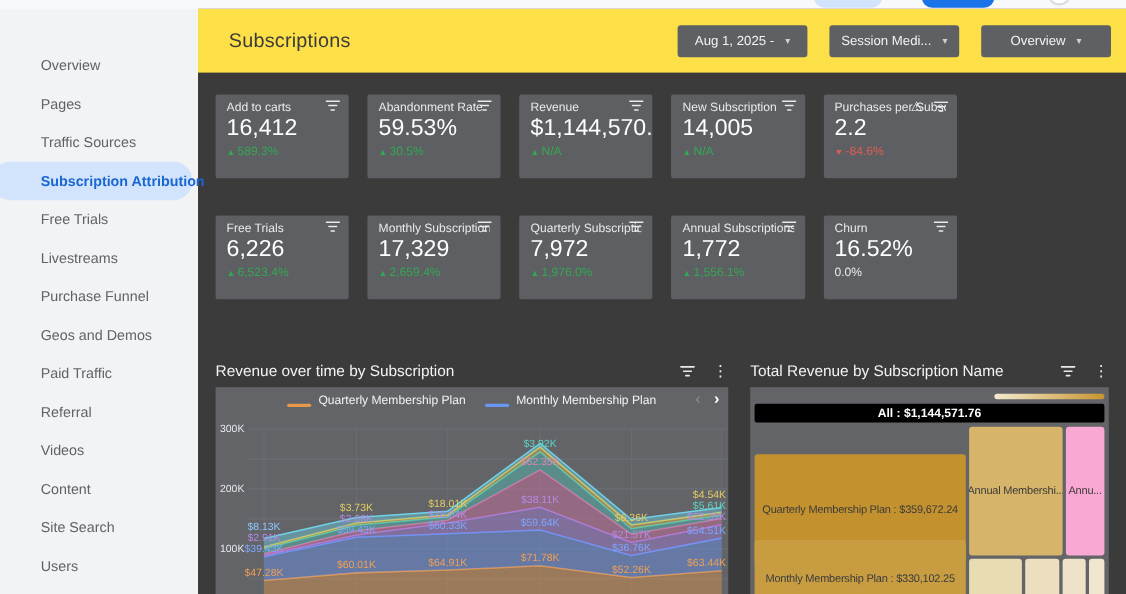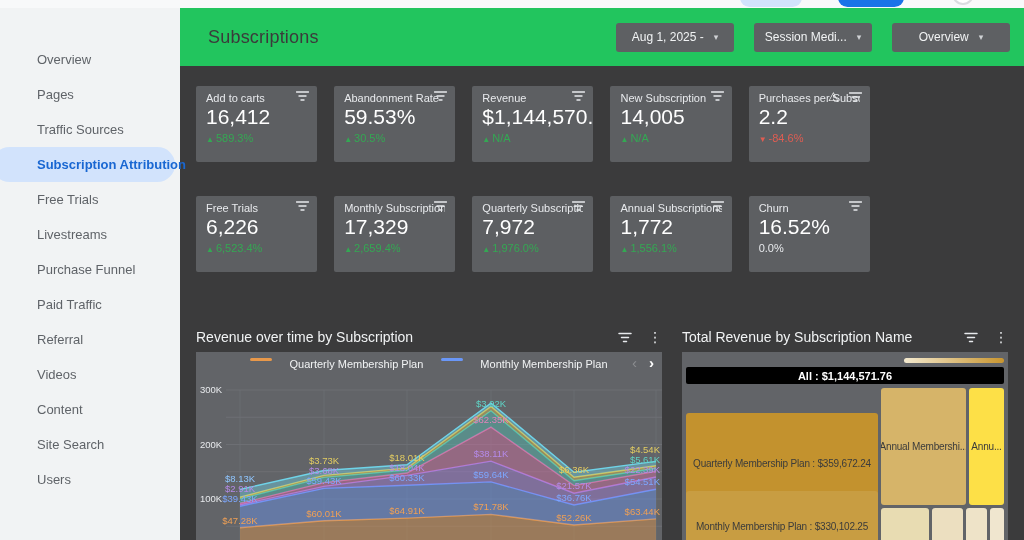--- a/index.html
+++ b/index.html
@@ -12,21 +12,21 @@
   .pill-light{left:740px;top:-12px;width:62px;height:19px;}
   .pill-primary{left:838px;top:-12px;width:66px;height:19px;}
   .avatar{position:absolute;left:952px;top:-17px;width:22px;height:22px;border-radius:50%;background:#fff;border:2px solid #dadce0;box-sizing:border-box;}
 
   
   .sidebar{position:absolute;left:0;top:0;width:180px;height:540px;background:#f1f3f4;z-index:5;padding-top:42px;box-sizing:border-box;}
   .side-item{height:35px;display:flex;align-items:center;padding-left:37px;font-size:13px;color:#5f6368;cursor:pointer;white-space:nowrap;}
   .side-item.selected{background:#d2e3fc;color:#1967d2;font-weight:bold;border-radius:18px;margin-left:-8px;margin-right:5px;padding-left:45px;}
 
   
-  .header{position:absolute;left:180px;top:8px;width:844px;height:58px;background:#22c55e;display:flex;align-items:center;z-index:4;}
+  .header{position:absolute;left:180px;top:8px;width:844px;height:58px;background:#fde047;display:flex;align-items:center;z-index:4;}
   .page-title{margin-left:28px;font-size:18px;color:#3b3b3b;letter-spacing:.2px;}
   .filters{margin-left:auto;display:flex;gap:20px;margin-right:14px;}
   .filter-btn{min-width:118px;height:29px;background:#5e6063;color:#f1f3f4;font-size:12px;display:flex;align-items:center;justify-content:center;gap:10px;border-radius:3px;border:none;cursor:pointer;padding:0 10px;box-sizing:border-box;}
   .caret{font-size:9px;color:#cfd1d4;}
 
   
   .content{position:absolute;left:180px;top:66px;width:844px;height:474px;padding:20px 16px 0;box-sizing:border-box;}
   .kpi-row{display:grid;grid-template-columns:repeat(6,1fr);gap:17px;}
   .kpi-row+.kpi-row{margin-top:34px;}
   .kpi-card{background:#5d5f62;height:76px;border-radius:2px;padding:6px 10px;box-sizing:border-box;overflow:hidden;position:relative;}
@@ -43,21 +43,21 @@
   .panels{display:flex;gap:20px;margin-top:52px;}
   .panel-left{width:466px;}
   .panel-right{width:326px;}
   .panel-title-bar{height:26px;display:flex;align-items:center;color:#f1f3f4;font-size:14px;}
   .panel-icons{margin-left:auto;display:flex;gap:16px;align-items:center;color:#e8eaed;}
   .kebab{font-size:14px;line-height:14px;cursor:pointer;}
   .filter-ic{cursor:pointer;display:flex;align-items:center;}
   .panel-body{background:#626468;height:190px;position:relative;overflow:hidden;margin-top:2px;}
 
   .legend{height:24px;display:flex;align-items:center;justify-content:center;gap:18px;font-size:11px;color:#f1f3f4;position:relative;}
-  .legend-item{display:flex;align-items:flex-start;gap:17px;}
+  .legend-item{display:flex;align-items:flex-end;gap:6px;}
   .swatch{width:22px;height:3px;border-radius:2px;}
   .legend-nav{position:absolute;right:8px;top:3px;display:flex;gap:12px;font-size:15px;line-height:16px;}
   .chev-left{color:#8b8d90;}
   .chev-right{color:#fff;cursor:pointer;font-weight:bold;}
 
   
   .grad-bar{position:absolute;top:6px;right:4px;width:100px;height:5px;border-radius:3px;background:linear-gradient(90deg,#f4ead0,#c8952f);}
   .all-bar{position:absolute;top:15px;left:4px;right:4px;height:17px;background:#000;color:#fff;font-size:11px;font-weight:bold;display:flex;align-items:center;justify-content:center;border-radius:2px;cursor:pointer;}
   .cells{position:absolute;top:36px;left:4px;right:4px;bottom:-60px;}
   .cell{position:absolute;border-radius:3px;display:flex;align-items:center;justify-content:center;font-size:10px;color:#3b3b3b;text-align:center;overflow:hidden;white-space:nowrap;cursor:pointer;letter-spacing:-0.2px;box-sizing:border-box;}
@@ -73,20 +73,21 @@
 </div>
 
 <nav class="sidebar" id="sidebar">
     <div class="side-item">Overview</div>
     <div class="side-item">Pages</div>
     <div class="side-item">Traffic Sources</div>
     <div class="side-item selected">Subscription Attribution</div>
     <div class="side-item">Free Trials</div>
     <div class="side-item">Livestreams</div>
     <div class="side-item">Purchase Funnel</div>
+    <div class="side-item">Geos and Demos</div>
     <div class="side-item">Paid Traffic</div>
     <div class="side-item">Referral</div>
     <div class="side-item">Videos</div>
     <div class="side-item">Content</div>
     <div class="side-item">Site Search</div>
     <div class="side-item">Users</div>
   </nav>
 
 <header class="header">
   <div class="page-title">Subscriptions</div>
@@ -340,21 +341,21 @@
         <div class="cells" id="cells">
             <div class="cell" style="left: 0px; top: 0px; width: 192px; height: 100px; background: rgb(195, 146, 46); margin-top: 25px;">
               <span>Quarterly Membership Plan : $359,672.24</span>
             </div>
             <div class="cell top-align" style="left: 0px; top: 103px; width: 192px; height: 100px; background: rgb(200, 157, 66);">
               <span>Monthly Membership Plan : $330,102.25</span>
             </div>
             <div class="cell" style="left: 195px; top: 0px; width: 85px; height: 117px; background: rgb(214, 180, 105);">
               <span>Annual Membershi...</span>
             </div>
-            <div class="cell" style="left: 283px; top: 0px; width: 35px; height: 117px; background: #fde047;">
+            <div class="cell" style="left: 283px; top: 0px; width: 35px; height: 117px; background: #f9a8d4;">
               <span>Annu...</span>
             </div>
             <div class="cell" style="left: 195px; top: 120px; width: 48px; height: 80px; background: rgb(232, 220, 178);"></div>
             <div class="cell" style="left: 246px; top: 120px; width: 31px; height: 80px; background: rgb(236, 223, 192);"></div>
             <div class="cell" style="left: 280px; top: 120px; width: 21px; height: 80px; background: rgb(238, 227, 200);"></div>
             <div class="cell" style="left: 304px; top: 120px; width: 14px; height: 80px; background: rgb(240, 230, 207);"></div>
           </div>
       </div>
     </section>
   </div>

